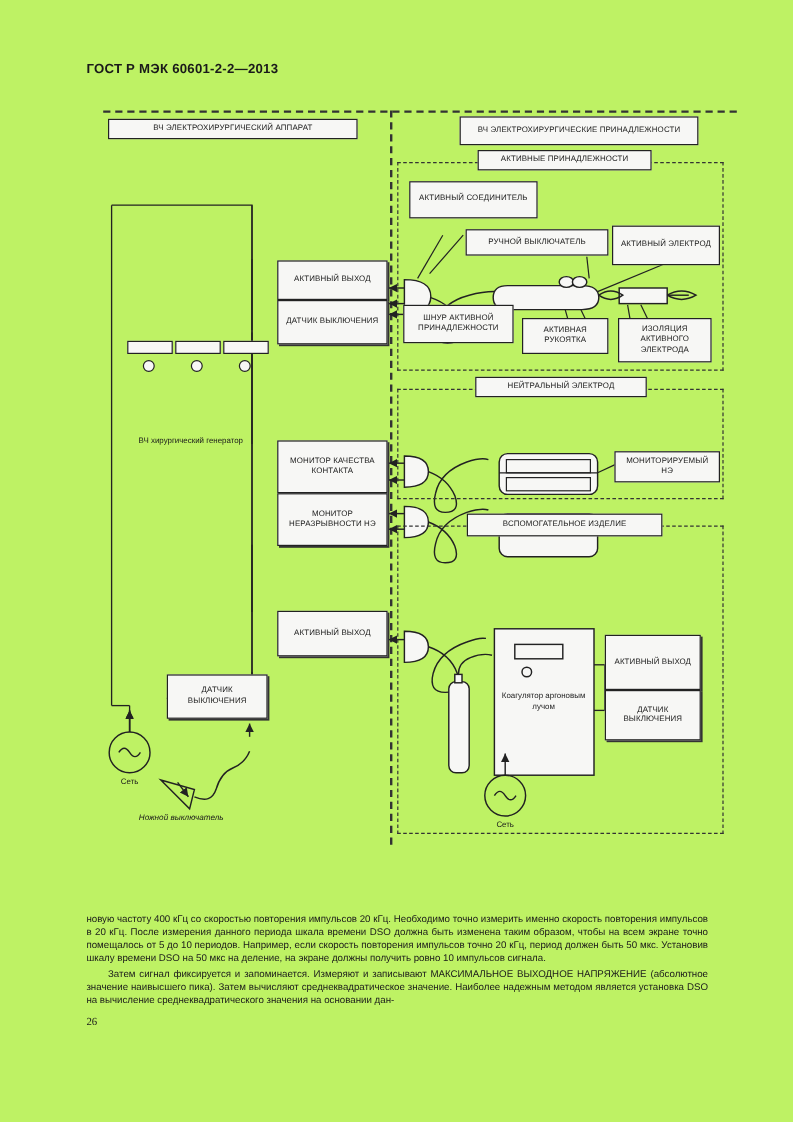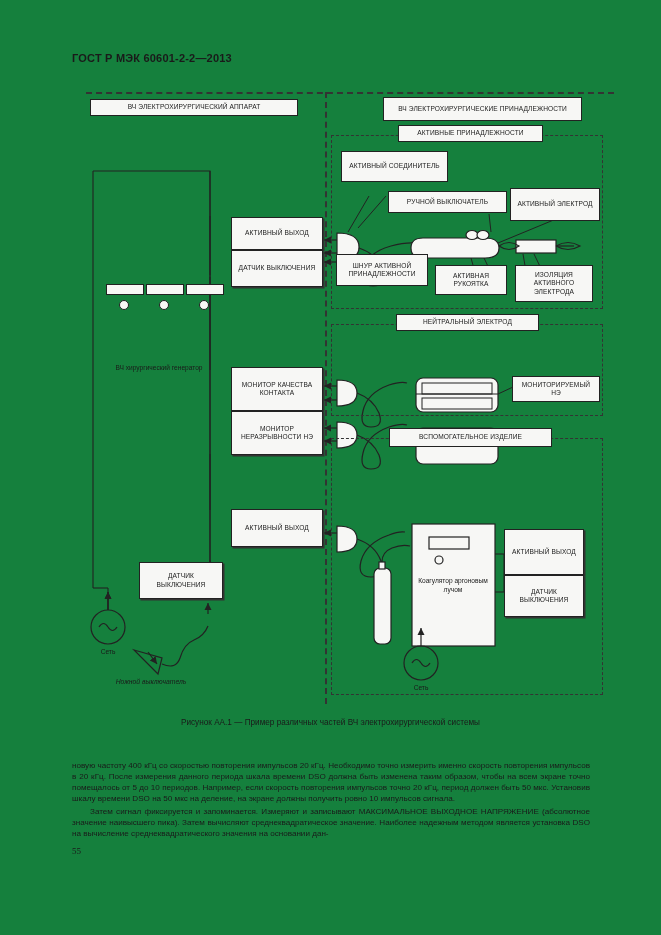--- a/index.html
+++ b/index.html
@@ -11,21 +11,21 @@
     width: 661px;
     height: 935px;
     position: relative;
     font-family: "Liberation Sans", sans-serif;
     color: #1a1a1a;
     overflow: hidden;
   }
   .page {
     position: absolute;
     inset: 0;
-    background: #15803d;
+    background: #bef264;
   }
   .std-header {
     position: absolute;
     left: 72px;
     top: 52px;
     font-size: 11px;
     font-weight: bold;
     letter-spacing: 0.2px;
     white-space: nowrap;
   }
@@ -370,22 +370,21 @@
     </div>
     <div class="lbl shadow" style="left:418px; top:483px; width:80px; height:42px;">
       <span>ДАТЧИК ВЫКЛЮЧЕНИЯ</span>
     </div>
     <div class="plain-text" style="left:313px; top:592px; width:44px;">
       <span>Сеть</span>
     </div>
 
   </div>
 
-  <div class="caption">Рисунок АА.1 — Пример различных частей ВЧ электрохирургической системы</div>
 
   <div class="body-text">
     <p>новую частоту 400 кГц со скоростью повторения импульсов 20 кГц. Необходимо точно измерить именно скорость повторения импульсов в 20 кГц. После измерения данного периода шкала времени DSO должна быть изменена таким образом, чтобы на всем экране точно помещалось от 5 до 10 периодов. Например, если скорость повторения импульсов точно 20 кГц, период должен быть 50 мкс. Установив шкалу времени DSO на 50 мкс на деление, на экране должны получить ровно 10 импульсов сигнала.</p>
     <p class="indent">Затем сигнал фиксируется и запоминается. Измеряют и записывают МАКСИМАЛЬНОЕ ВЫХОДНОЕ НАПРЯЖЕНИЕ (абсолютное значение наивысшего пика). Затем вычисляют среднеквадратическое значение. Наиболее надежным методом является установка DSO на вычисление среднеквадратического значения на основании дан-</p>
   </div>
 
-  <div class="page-num">55</div>
+  <div class="page-num">26</div>
 
 </div>
 
 </body></html>

